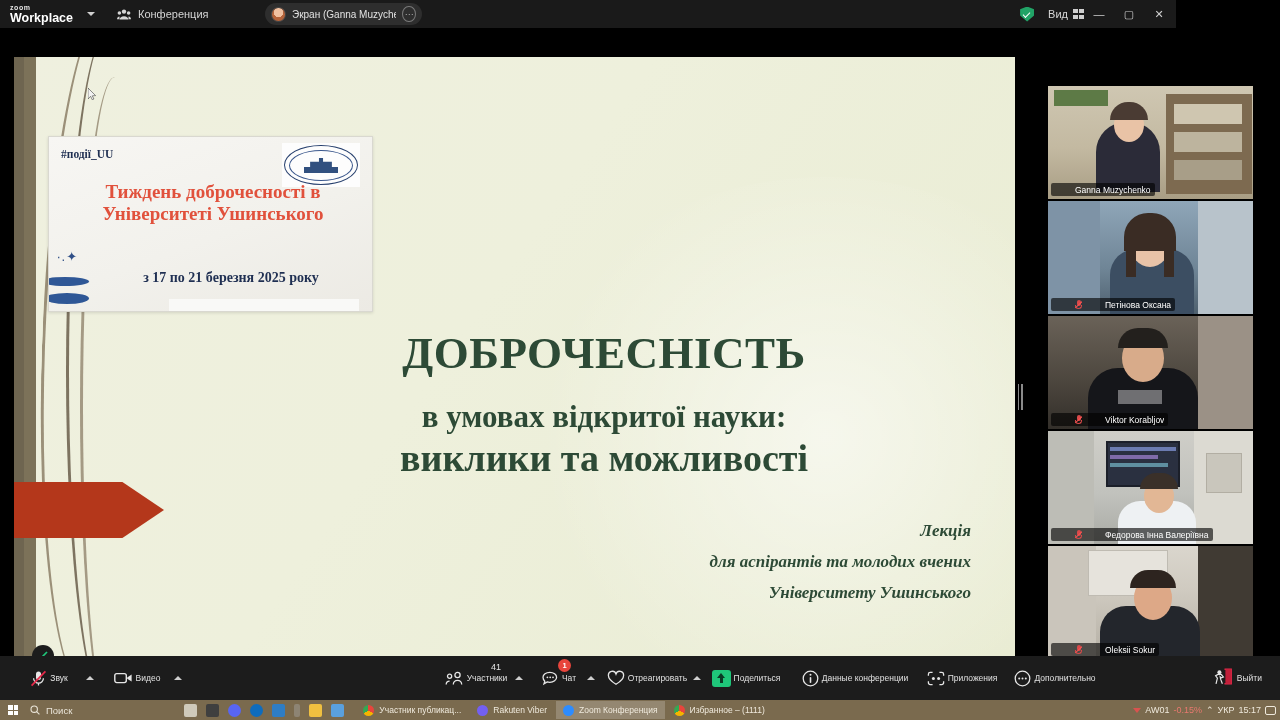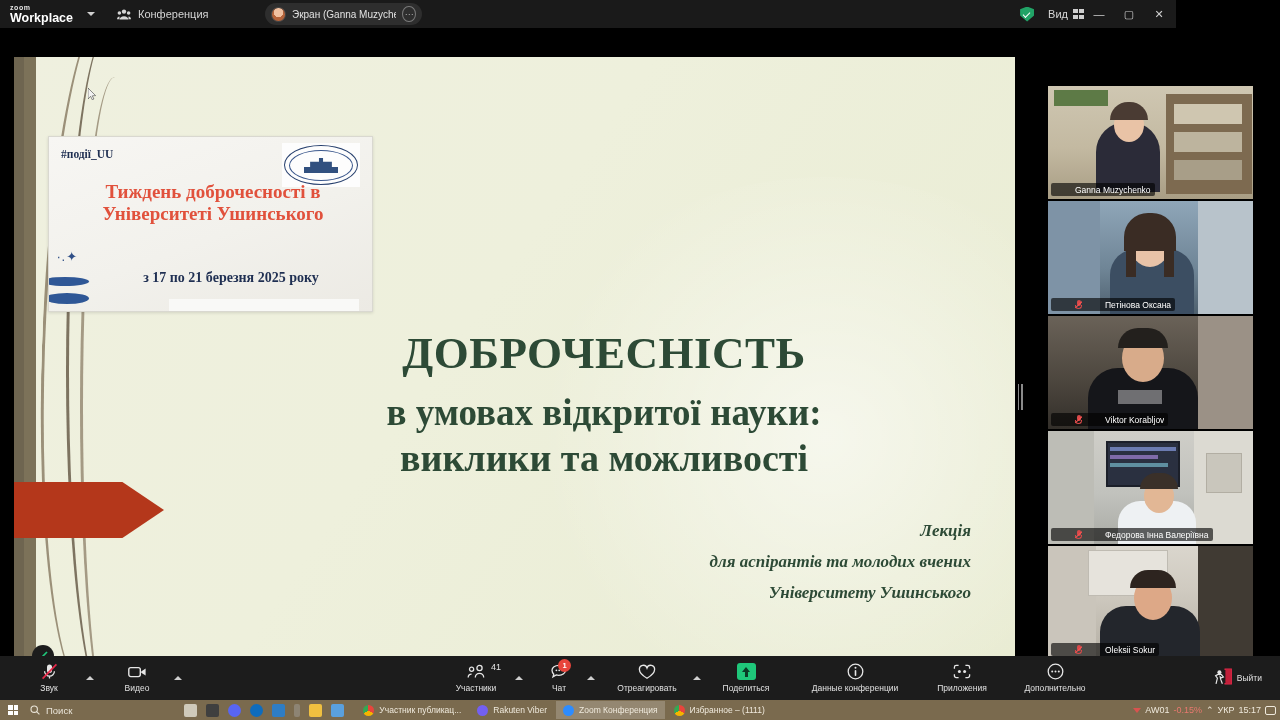--- a/index.html
+++ b/index.html
@@ -92,21 +92,21 @@
   .poster .dec{ position:absolute; left:8px; top:112px; color:#2f4f87; font-size:13px; letter-spacing:1px;}
   .poster .wave{ position:absolute; background:#2f5796; border-radius:50%; }
   .poster .wfoot{ position:absolute; left:120px; bottom:-10px; width:190px; height:22px; background:#f9f9f7;}
 
   
   .s-title{
     position:absolute; left:290px; top:272px; width:600px; text-align:center;
     font-family:"Liberation Serif",serif; color:#2d4a36; font-weight:700;
   }
   .s-title .l1{ font-size:45px; line-height:1.08; letter-spacing:.5px;}
-  .s-title .l2{ font-size:37px; line-height:1.22; margin-top:12px;}
+  .s-title .l2{ font-size:31px; line-height:1.22; margin-top:20px;}
   .s-title .l3{ font-size:38px; line-height:1.22;}
   .s-sub{
     position:absolute; right:44px; top:458px; width:560px; text-align:right;
     font-family:"Liberation Serif",serif; font-style:italic; font-weight:700; color:#2d4a36;
   }
   .s-sub div{ font-size:17px; line-height:1.83; }
 
   .drag-handle{
     position:absolute; left:1016px; top:352px; width:8px; height:34px;
     display:flex; gap:2px; align-items:center; justify-content:center;
@@ -130,21 +130,21 @@
                    border-top:none;border-radius:0 0 4px 4px;}
   .mic-muted .slash{ position:absolute; left:-1px; top:4px; width:10px;height:1.2px;background:#ff5252;
                      transform:rotate(-42deg);}
   
   .sc{position:absolute;inset:0;}
   .sc .b{position:absolute;}
 
   
   .toolbar{ position:absolute; left:0; top:656px; width:1280px; height:44px; background:#1c1c1c;}
   .tl-left{ position:absolute; left:16px; top:0; height:30px; display:flex; align-items:flex-start; gap:0;justify-content:space-between;}
-  .tbtn{ position:relative; width:66px; height:44px; display:flex; flex-direction:column;
+  .tbtn{ position:relative; width:66px; height:44px; display:flex; flex-direction:row;
          align-items:center; justify-content:center; gap:3px; color:#e6e6e6; }
   .tbtn .lbl{ font-size:8.5px; color:#e0e0e0; white-space:nowrap;}
   .tbtn .ic{ height:17px; display:flex; align-items:center; justify-content:center;}
   .up-caret{ width:0;height:0;border-left:4px solid transparent;border-right:4px solid transparent;
              border-bottom:4px solid #cfcfcf; align-self:center; margin-top:12px;}
   .caret-wrap{ width:16px;height:44px;display:flex;align-items:center;justify-content:center;}
   .tl-center{ position:absolute; left:441px; top:0; height:44px; display:flex; align-items:flex-start;}
   .tl-right{ position:absolute; right:18px; top:0; height:44px; display:flex; align-items:center;}
   .badge{ position:absolute; top:3px; right:12px; background:#e8453c; color:#fff; font-size:7.5px;
           min-width:13px;height:13px;border-radius:7px;display:flex;align-items:center;justify-content:center;

